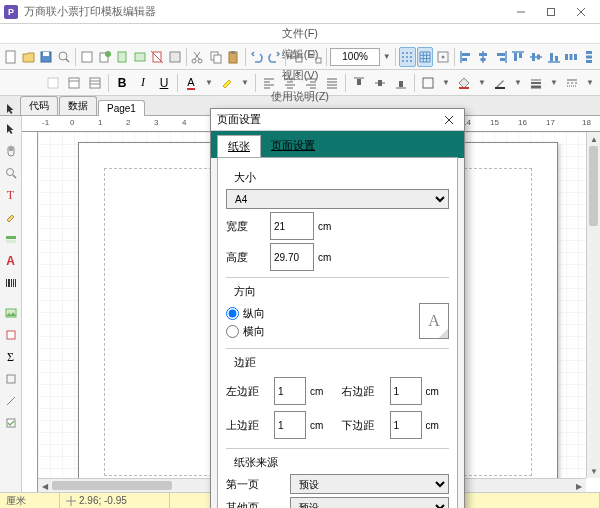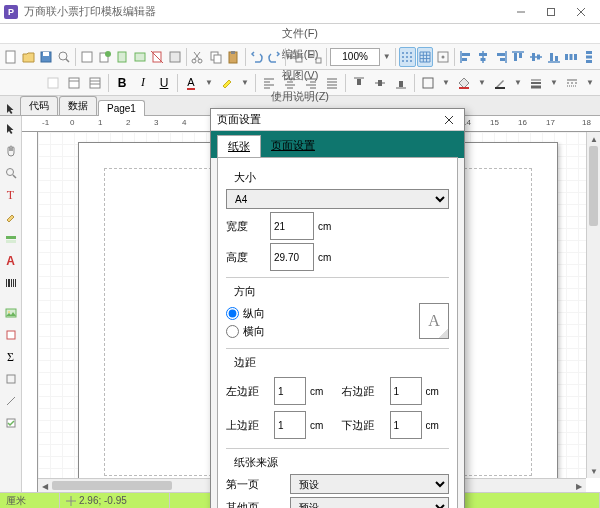--- a/index.html
+++ b/index.html
@@ -36,21 +36,21 @@
   .ruler-v { width: 16px; background: #fff; border-right: 1px solid #999; position: absolute; left:0; top:16px; bottom:0;}
   .canvas { position: absolute; left: 16px; top: 16px; right: 14px; bottom: 14px; background: repeating-linear-gradient(#f4f4f4 0 1px, transparent 1px 12px), repeating-linear-gradient(90deg, #f4f4f4 0 1px, transparent 1px 12px); background-color: #fff;}
   .page { position: absolute; left: 40px; top: 10px; width: 480px; height: 360px; background: #fff; border: 1px solid #888; box-shadow: 2px 2px 4px rgba(0,0,0,.2); }
   .page-margin { position:absolute; left:25px; top:25px; right:25px; bottom:25px; border:1px dashed #bbb;}
   .scrollbar-v { position:absolute; right:0; top:16px; bottom:14px; width:14px; background:#f0f0f0; border-left:1px solid #ccc;}
   .scrollbar-h { position:absolute; left:16px; right:14px; bottom:0; height:14px; background:#f0f0f0; border-top:1px solid #ccc;}
   .sb-thumb-v { position:absolute; left:2px; right:2px; top:14px; height:80px; background:#c8c8c8; border-radius:2px;}
   .sb-thumb-h { position:absolute; top:2px; bottom:2px; left:14px; width:120px; background:#c8c8c8; border-radius:2px;}
   .sb-btn { position:absolute; width:14px; height:14px; display:flex;align-items:center;justify-content:center;font-size:8px;color:#666;}
   
-  .statusbar { height: 16px; background: #bef264; border-top: 1px solid #ccc; display: flex; align-items: center; font-size: 10px; color: #555; }
+  .statusbar { height: 16px; background: #fef9c3; border-top: 1px solid #ccc; display: flex; align-items: center; font-size: 10px; color: #555; }
   .statusbar .cell { padding: 0 6px; border-right: 1px solid #ccc; height:100%; display:flex; align-items:center;}
   
   
   .dialog { position: absolute; left: 210px; top: 108px; width: 255px; background: #f4f4f4; border: 1px solid #888; box-shadow: 3px 3px 8px rgba(0,0,0,.3); }
   .dlg-title { height: 22px; background: #fff; border-bottom: 1px solid #ccc; display: flex; align-items: center; padding: 0 6px; font-size: 11px; }
   .dlg-title .t { flex:1; }
   .dlg-close { width: 18px; height: 18px; display:flex;align-items:center;justify-content:center; cursor:pointer;}
   .dlg-tabs { display: flex; padding: 4px 6px 0 6px; background:#0f766e;text-decoration:underline;}
   .dlg-tab { padding: 3px 10px; font-size: 11px; cursor: pointer; }
   .dlg-tab.active { background: #fff; border: 1px solid #aaa; border-bottom-color: #fff; }

